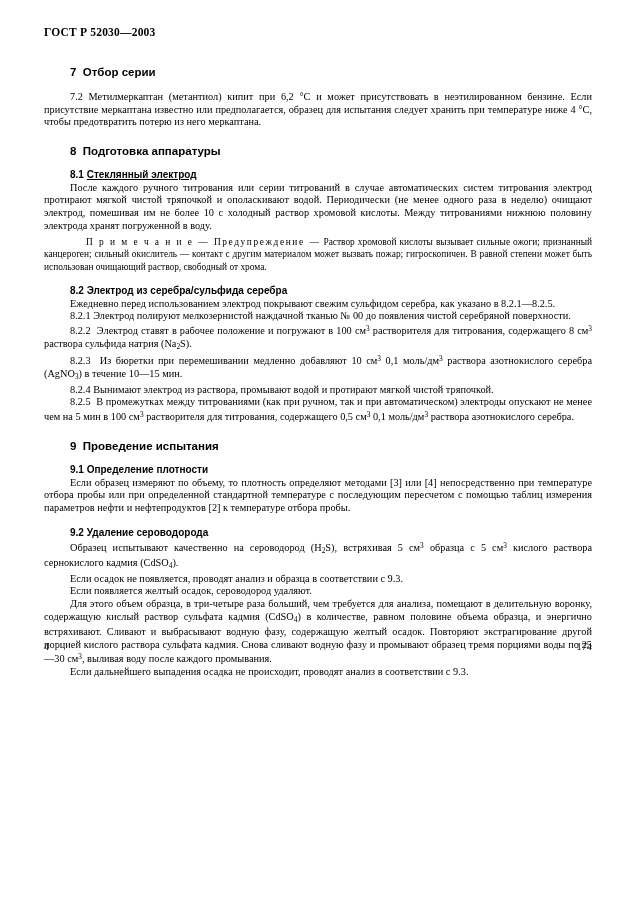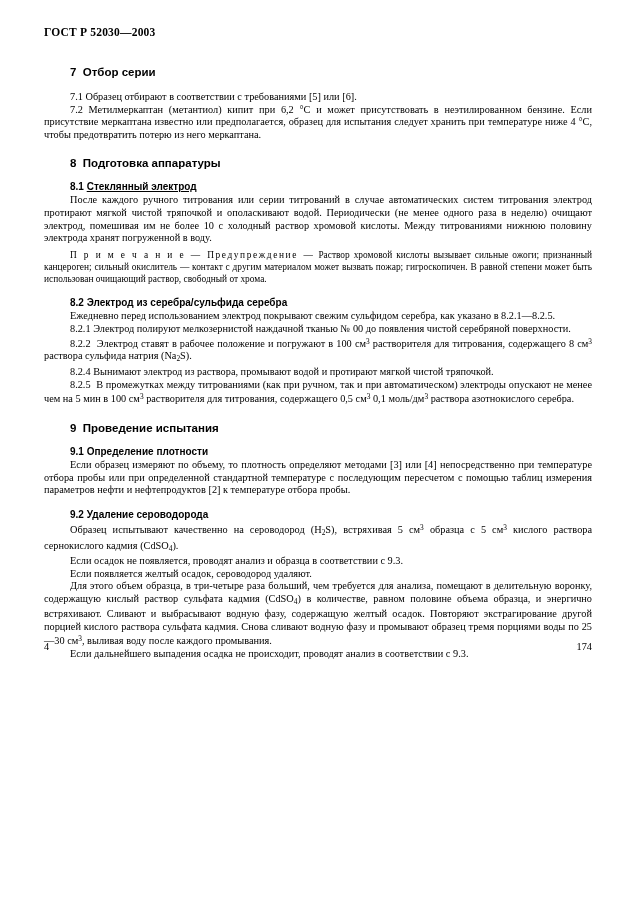--- a/index.html
+++ b/index.html
@@ -53,20 +53,21 @@
   }
   p.note {
     font-size: 9.4px;
     line-height: 12.2px;
     margin: 4px 0 0 0;
     text-align: justify;
     text-indent: 26px;
   }
   .sp {
     letter-spacing: 1.6px;
+    margin-left: 16px;
   }
   .u {
     text-decoration: underline;
   }
   sub {
     font-size: 7.4px;
     vertical-align: -0.25em;
   }
   sup {
     font-size: 7.4px;
@@ -93,21 +94,20 @@
 <body>
 
 <div class="page">
 
   <div class="doc-header">ГОСТ Р 52030—2003</div>
 
   <h2 class="section-title">
     <span>7</span>&nbsp;&nbsp;<span>Отбор серии</span>
   </h2>
   <div class="gap-s"></div>
-  <p class="para">7.1  Образец отбирают в соответствии с требованиями [5] или [6].</p>
   <p class="para">7.2  Метилмеркаптан (метантиол) кипит при 6,2 °С и может присутствовать в неэтилированном бензине. Если присутствие меркаптана известно или предполагается, образец для испытания следует хранить при температуре ниже 4 °С, чтобы предотвратить потерю из него меркаптана.</p>
 
   <h2 class="section-title">
     <span>8</span>&nbsp;&nbsp;<span>Подготовка аппаратуры</span>
   </h2>
 
   <h3 class="sub-title">
     <span>8.1</span>
     <span class="u">Стеклянный электрод</span>
   </h3>
@@ -117,20 +117,21 @@
     <span>Раствор хромовой кислоты вызывает сильные ожоги; признанный канцероген; сильный окислитель — контакт с другим материалом может вызвать пожар; гигроскопичен. В равной степени может быть использован очищающий раствор, свободный от хрома.</span>
   </p>
 
   <h3 class="sub-title">
     <span>8.2</span>
     <span>Электрод из серебра/сульфида серебра</span>
   </h3>
   <p class="para">Ежедневно перед использованием электрод покрывают свежим сульфидом серебра, как указано в 8.2.1—8.2.5.</p>
   <p class="para">8.2.1  Электрод полируют мелкозернистой наждачной тканью № 00 до появления чистой серебряной поверхности.</p>
   <p class="para">8.2.2&nbsp; Электрод ставят в рабочее положение и погружают в 100 см<sup>3</sup> растворителя для титрования, содержащего 8 см<sup>3</sup> раствора сульфида натрия (Na<sub>2</sub>S).</p>
+  <p class="para">8.2.3&nbsp; Из бюретки при перемешивании медленно добавляют 10 см<sup>3</sup> 0,1 моль/дм<sup>3</sup> раствора азотнокислого серебра (AgNO<sub>3</sub>) в течение 10—15 мин.</p>
   <p class="para">8.2.4  Вынимают электрод из раствора, промывают водой и протирают мягкой чистой тряпочкой.</p>
   <p class="para">8.2.5&nbsp; В промежутках между титрованиями (как при ручном, так и при автоматическом) электроды опускают не менее чем на 5 мин в 100 см<sup>3</sup> растворителя для титрования, содержащего 0,5 см<sup>3</sup> 0,1 моль/дм<sup>3</sup> раствора азотнокислого серебра.</p>
 
   <h2 class="section-title">
     <span>9</span>&nbsp;&nbsp;<span>Проведение испытания</span>
   </h2>
 
   <h3 class="sub-title">
     <span>9.1</span>
     <span>Определение плотности</span>

